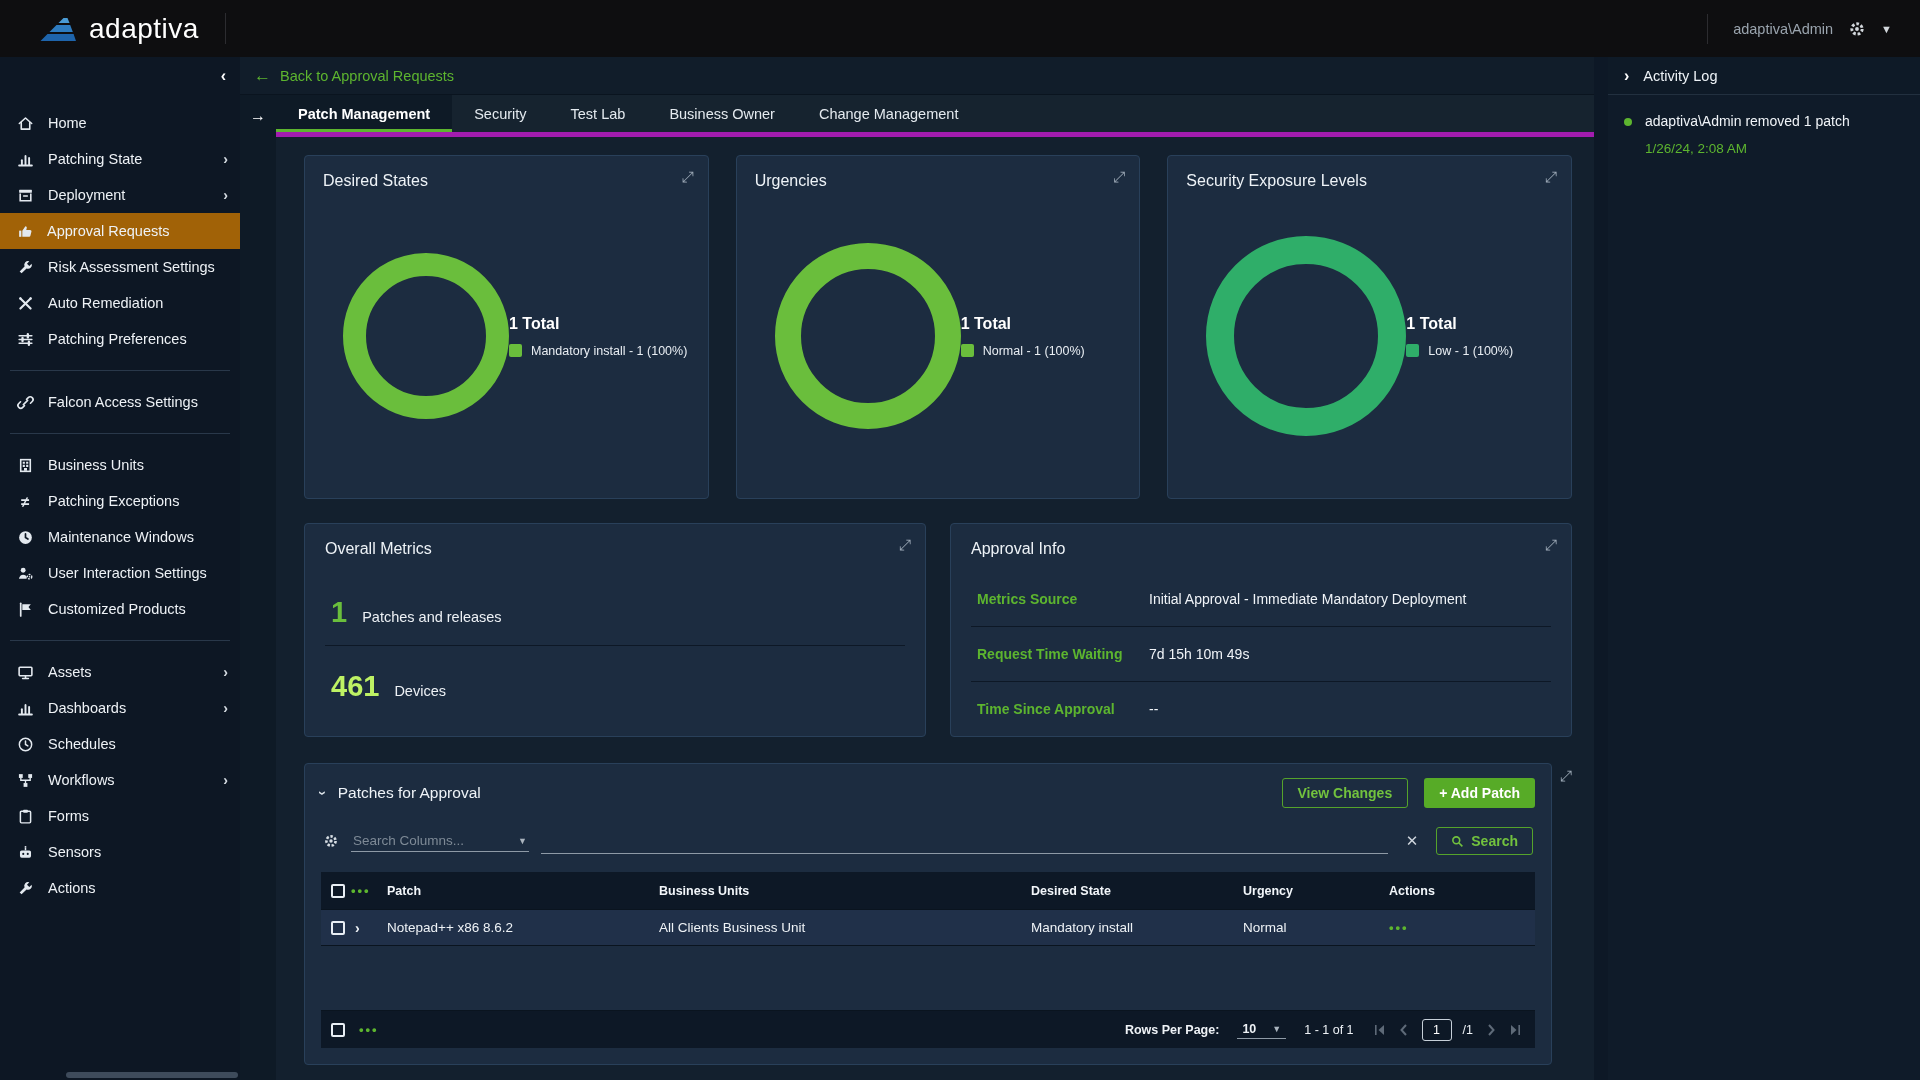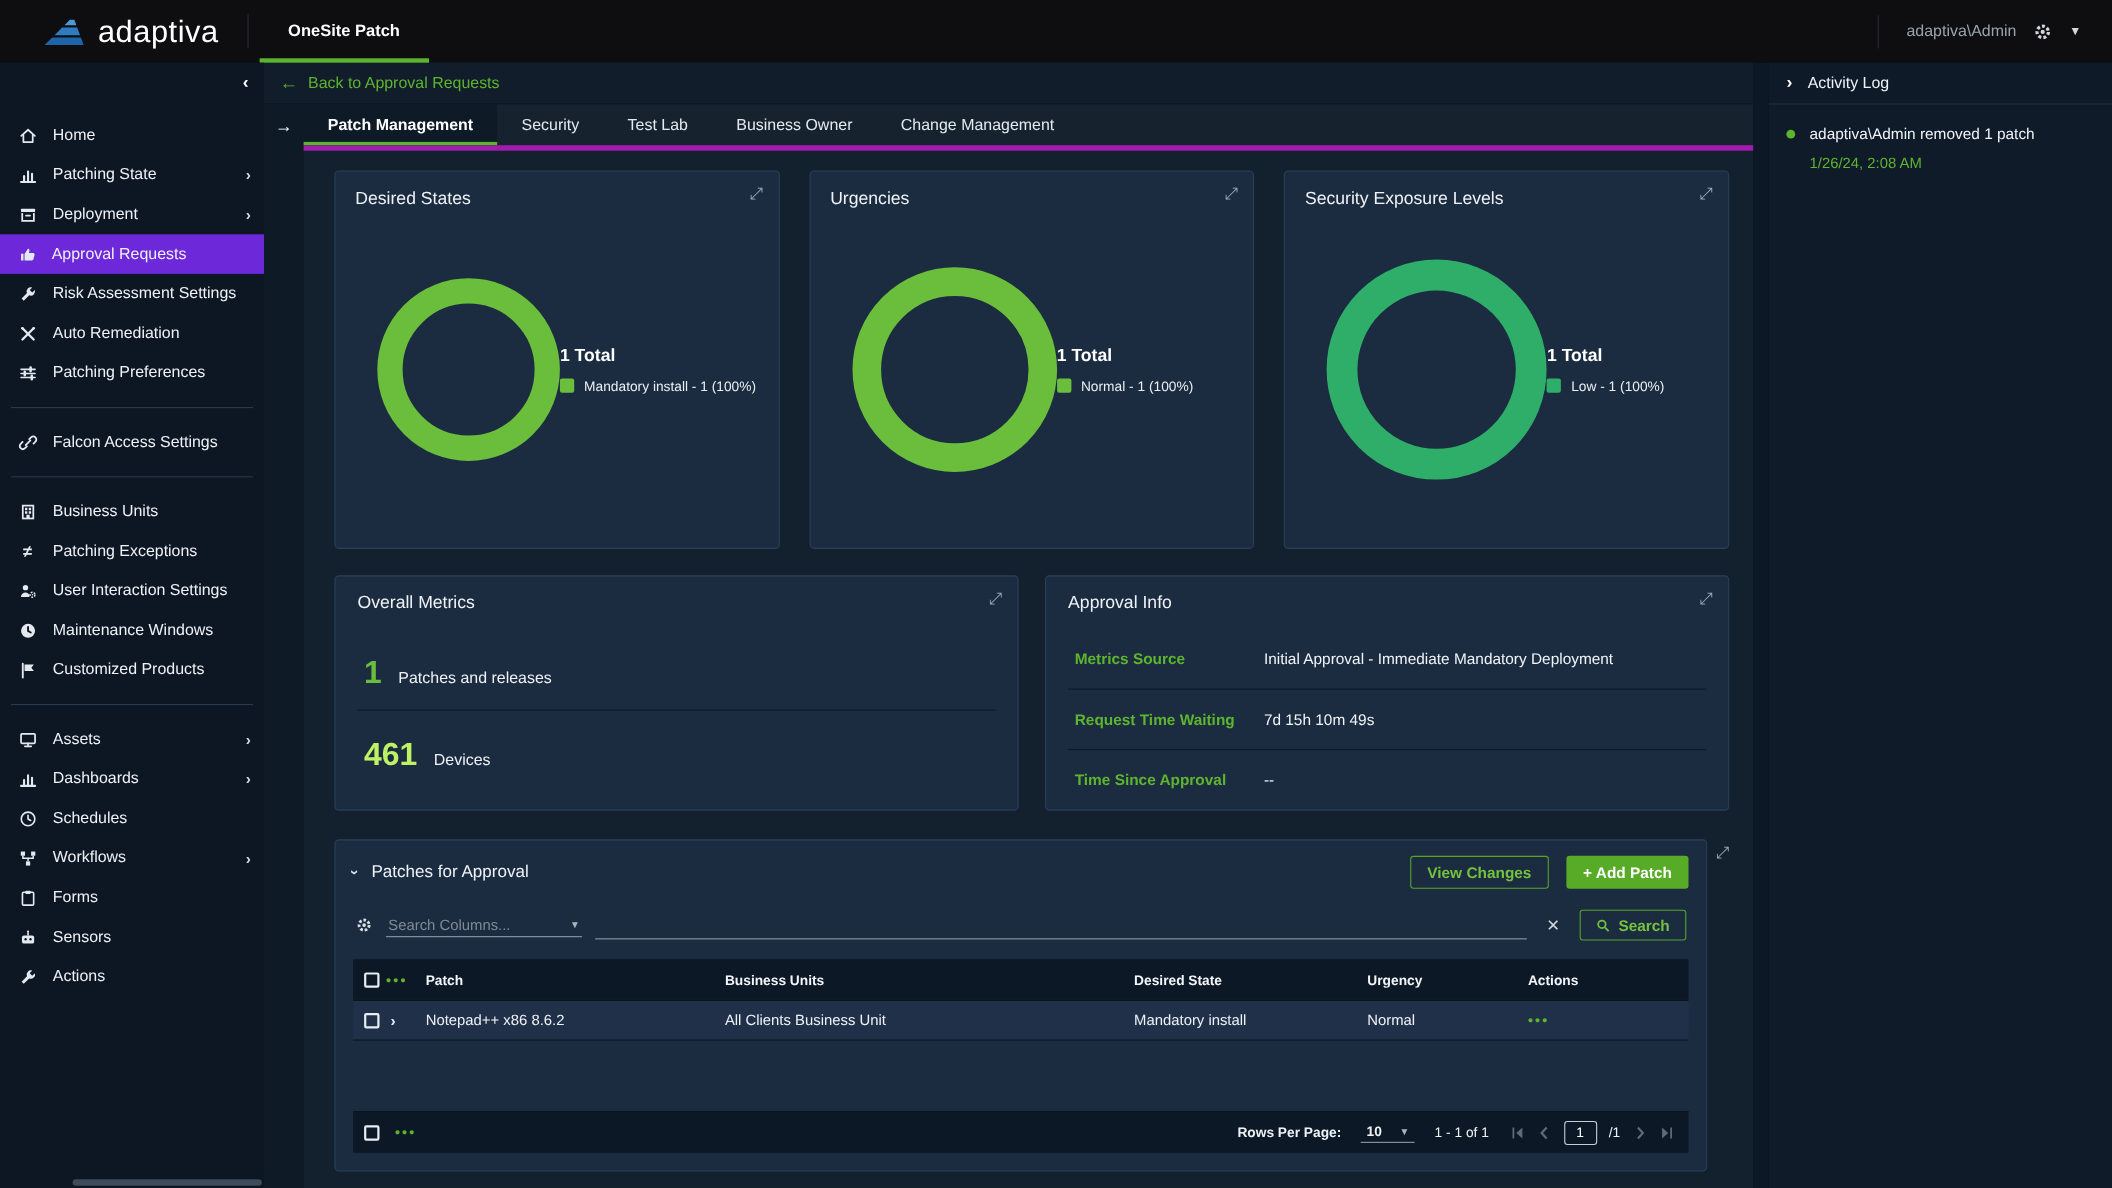--- a/index.html
+++ b/index.html
@@ -22,21 +22,21 @@
 
   
   .app { display:flex; height:1023px; }
 
   
   .sidebar { width:240px; background:#0d1724; display:flex; flex-direction:column; position:relative; flex:none; }
   .collapse-row { height:38px; display:flex; align-items:center; justify-content:flex-end; padding-right:14px; }
   .chev { font-weight:700; color:#fff; font-size:16px; line-height:1; }
   .nav { padding-top:10px; flex:1; overflow:hidden; }
   .nav-item { height:36px; display:flex; align-items:center; padding:0 12px 0 15px; gap:13px; font-size:14.5px; color:#eef2f6; cursor:pointer; }
-  .nav-item.selected { background:#6d28d9;gap:12px; }
+  .nav-item.selected { background:#a16207;gap:12px; }
   .nav-icon { width:20px; display:flex; justify-content:center; align-items:center; color:#e3e9ef; }
   .nav-icon svg { display:block; }
   .neq { font-size:15px; font-weight:700; color:#e3e9ef; }
   .nav-chevron { margin-left:auto; color:#d6dde3; font-weight:700; font-size:14px; }
   .nav-divider { border-top:1px solid #29384a; margin:13px 10px; }
   .side-scroll { position:absolute; bottom:2px; left:66px; width:172px; height:6px; border-radius:3px; background:#3e4b5b; }
 
   
   .main { flex:1; display:flex; flex-direction:column; background:#13202e; min-width:0; }
   .backbar { height:38px; background:#111d2a; display:flex; align-items:center; gap:9px; padding-left:14px; border-bottom:1px solid #0a141f; }
@@ -137,23 +137,20 @@
 <header class="topbar">
   <div class="brand">
     <svg width="38" height="28" viewBox="0 0 38 28">
       <polygon points="23.5,3 27.5,3 29.5,8 18.5,8" fill="#4a9bd5"></polygon>
       <polygon points="16.5,10 30.2,10 32.8,17 9.5,17" fill="#2e7cc0"></polygon>
       <polygon points="7.5,19 33.6,19 36,26 0.5,26" fill="#1e64ab"></polygon>
     </svg>
     <span class="brand-text">adaptiva</span>
   </div>
   <div class="tb-divider"></div>
-  <div class="product-tab">
-    <span class="pt-label">OneSite Patch</span>
-  </div>
   <div class="topbar-right">
     <div class="user-div"></div>
     <span class="username">adaptiva\Admin</span>
     <span class="tb-gear">
       <svg width="18" height="18" viewBox="0 0 16 16" stroke="currentColor" fill="none">
         <circle cx="8" cy="8" r="4.6" stroke-width="2.6" stroke-dasharray="2.4 1.7"></circle>
         <circle cx="8" cy="8" r="1.7" fill="currentColor" stroke="none"></circle>
       </svg>
     </span>
     <span class="tb-caret">▼</span>
@@ -272,37 +269,37 @@
       <div class="nav-item">
         <span class="nav-icon">
             <span class="neq">≠</span>
           </span>
         <span>Patching Exceptions</span>
       </div>
 
       <div class="nav-item">
         <span class="nav-icon">
             <svg width="17" height="17" viewBox="0 0 16 16">
+              <circle cx="8" cy="8" r="6" fill="currentColor"></circle>
+              <path d="M8 4.6V8l2.3 1.4" stroke="#0d1724" stroke-width="1.6" fill="none" stroke-linecap="round"></path>
+            </svg>
+          </span>
+        <span>Maintenance Windows</span>
+      </div>
+
+      <div class="nav-item">
+        <span class="nav-icon">
+            <svg width="17" height="17" viewBox="0 0 16 16">
               <circle cx="5.8" cy="4.9" r="2.3" fill="currentColor"></circle>
               <path d="M1.8 13c.4-2.5 2-3.9 4-3.9 1.5 0 2.7.8 3.4 2.1L9 13z" fill="currentColor"></path>
               <circle cx="11.8" cy="11" r="2.1" fill="none" stroke="currentColor" stroke-width="1.3" stroke-dasharray="1.6 1.1"></circle>
               <circle cx="11.8" cy="11" r="0.7" fill="currentColor"></circle>
             </svg>
           </span>
         <span>User Interaction Settings</span>
-      </div>
-
-      <div class="nav-item">
-        <span class="nav-icon">
-            <svg width="17" height="17" viewBox="0 0 16 16">
-              <circle cx="8" cy="8" r="6" fill="currentColor"></circle>
-              <path d="M8 4.6V8l2.3 1.4" stroke="#0d1724" stroke-width="1.6" fill="none" stroke-linecap="round"></path>
-            </svg>
-          </span>
-        <span>Maintenance Windows</span>
       </div>
 
       <div class="nav-item">
         <span class="nav-icon">
             <svg width="17" height="17" viewBox="0 0 16 16">
               <path d="M3.5 2.2V14" stroke="currentColor" stroke-width="1.6" stroke-linecap="round"></path>
               <path d="M5 3h8l-2.2 2.7L13 8.4H5z" fill="currentColor"></path>
             </svg>
           </span>
         <span>Customized Products</span>

